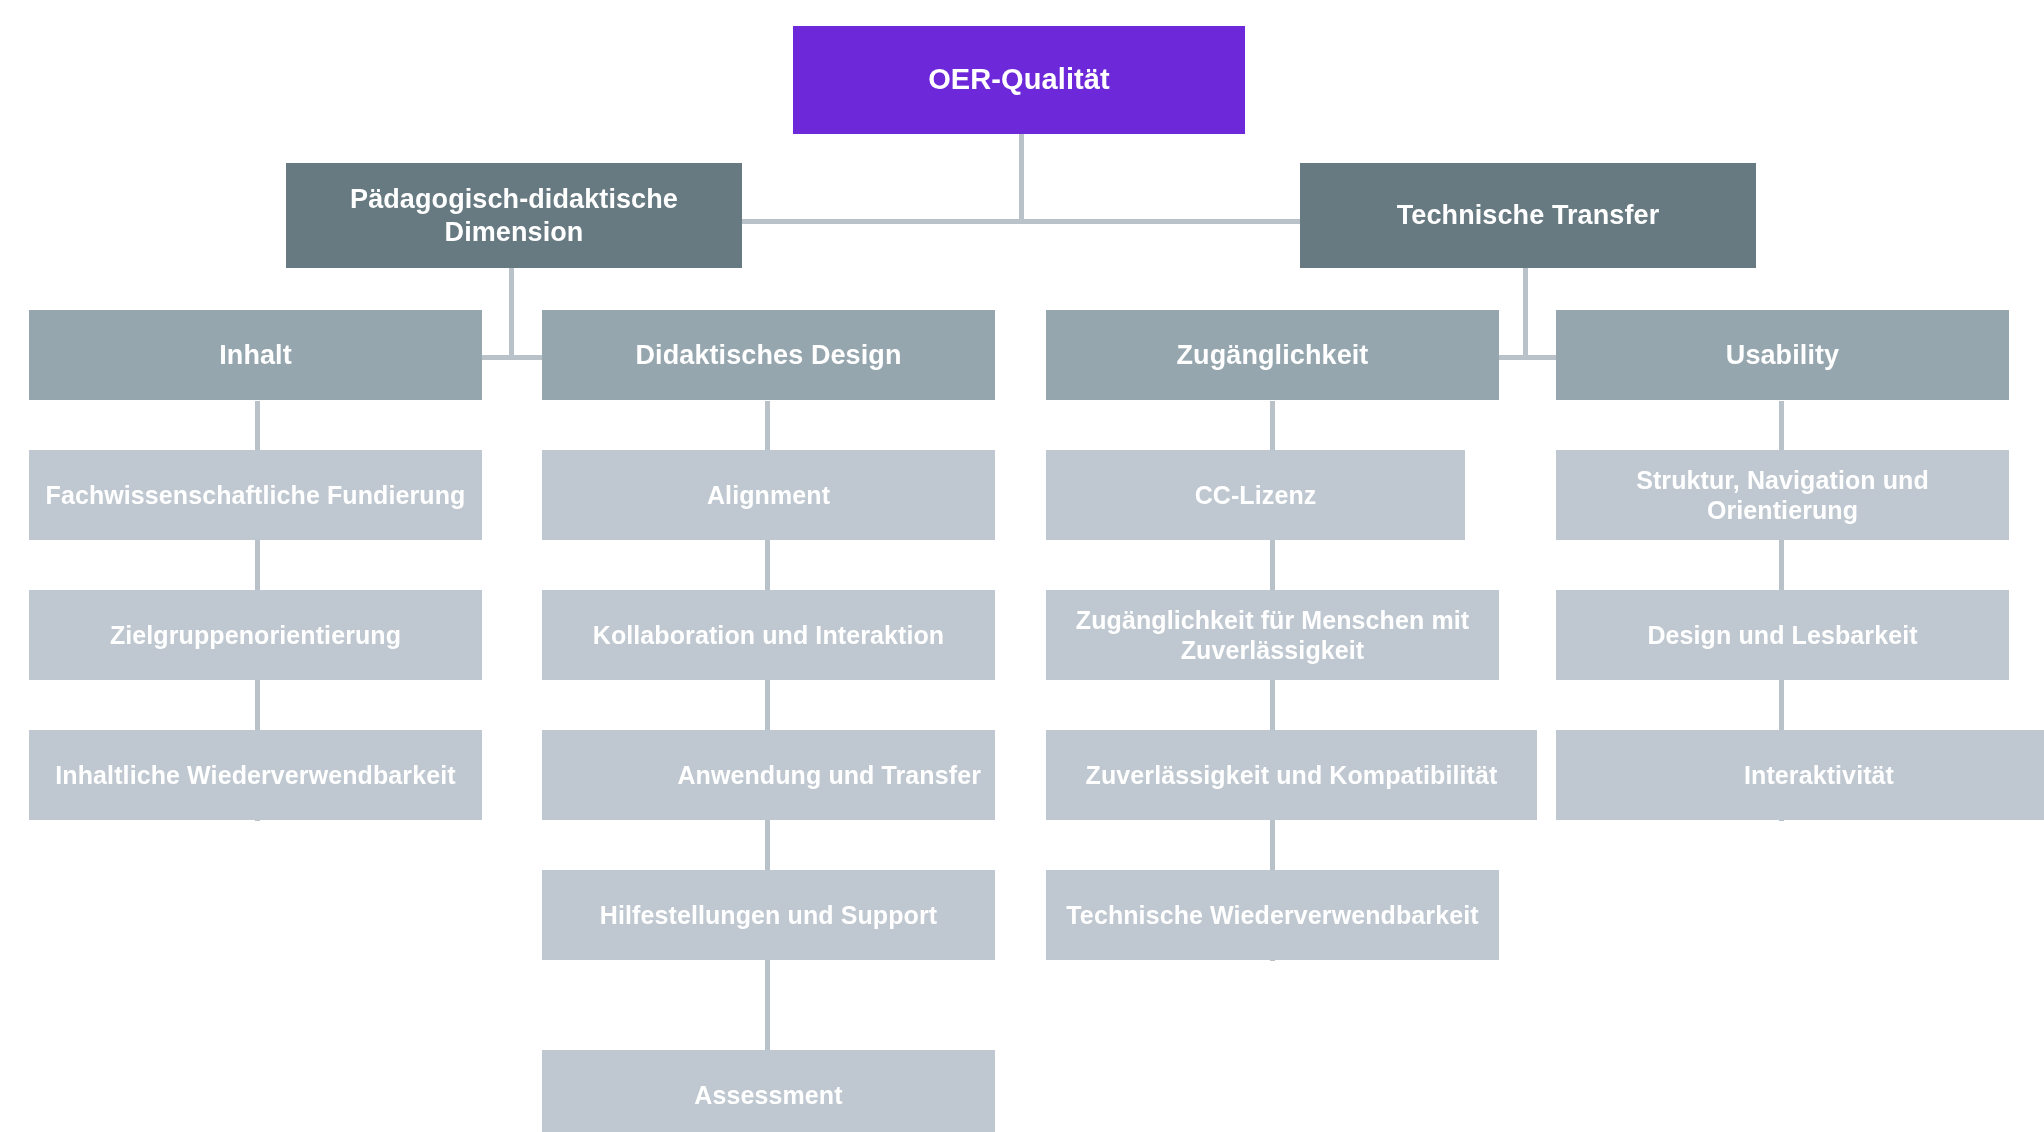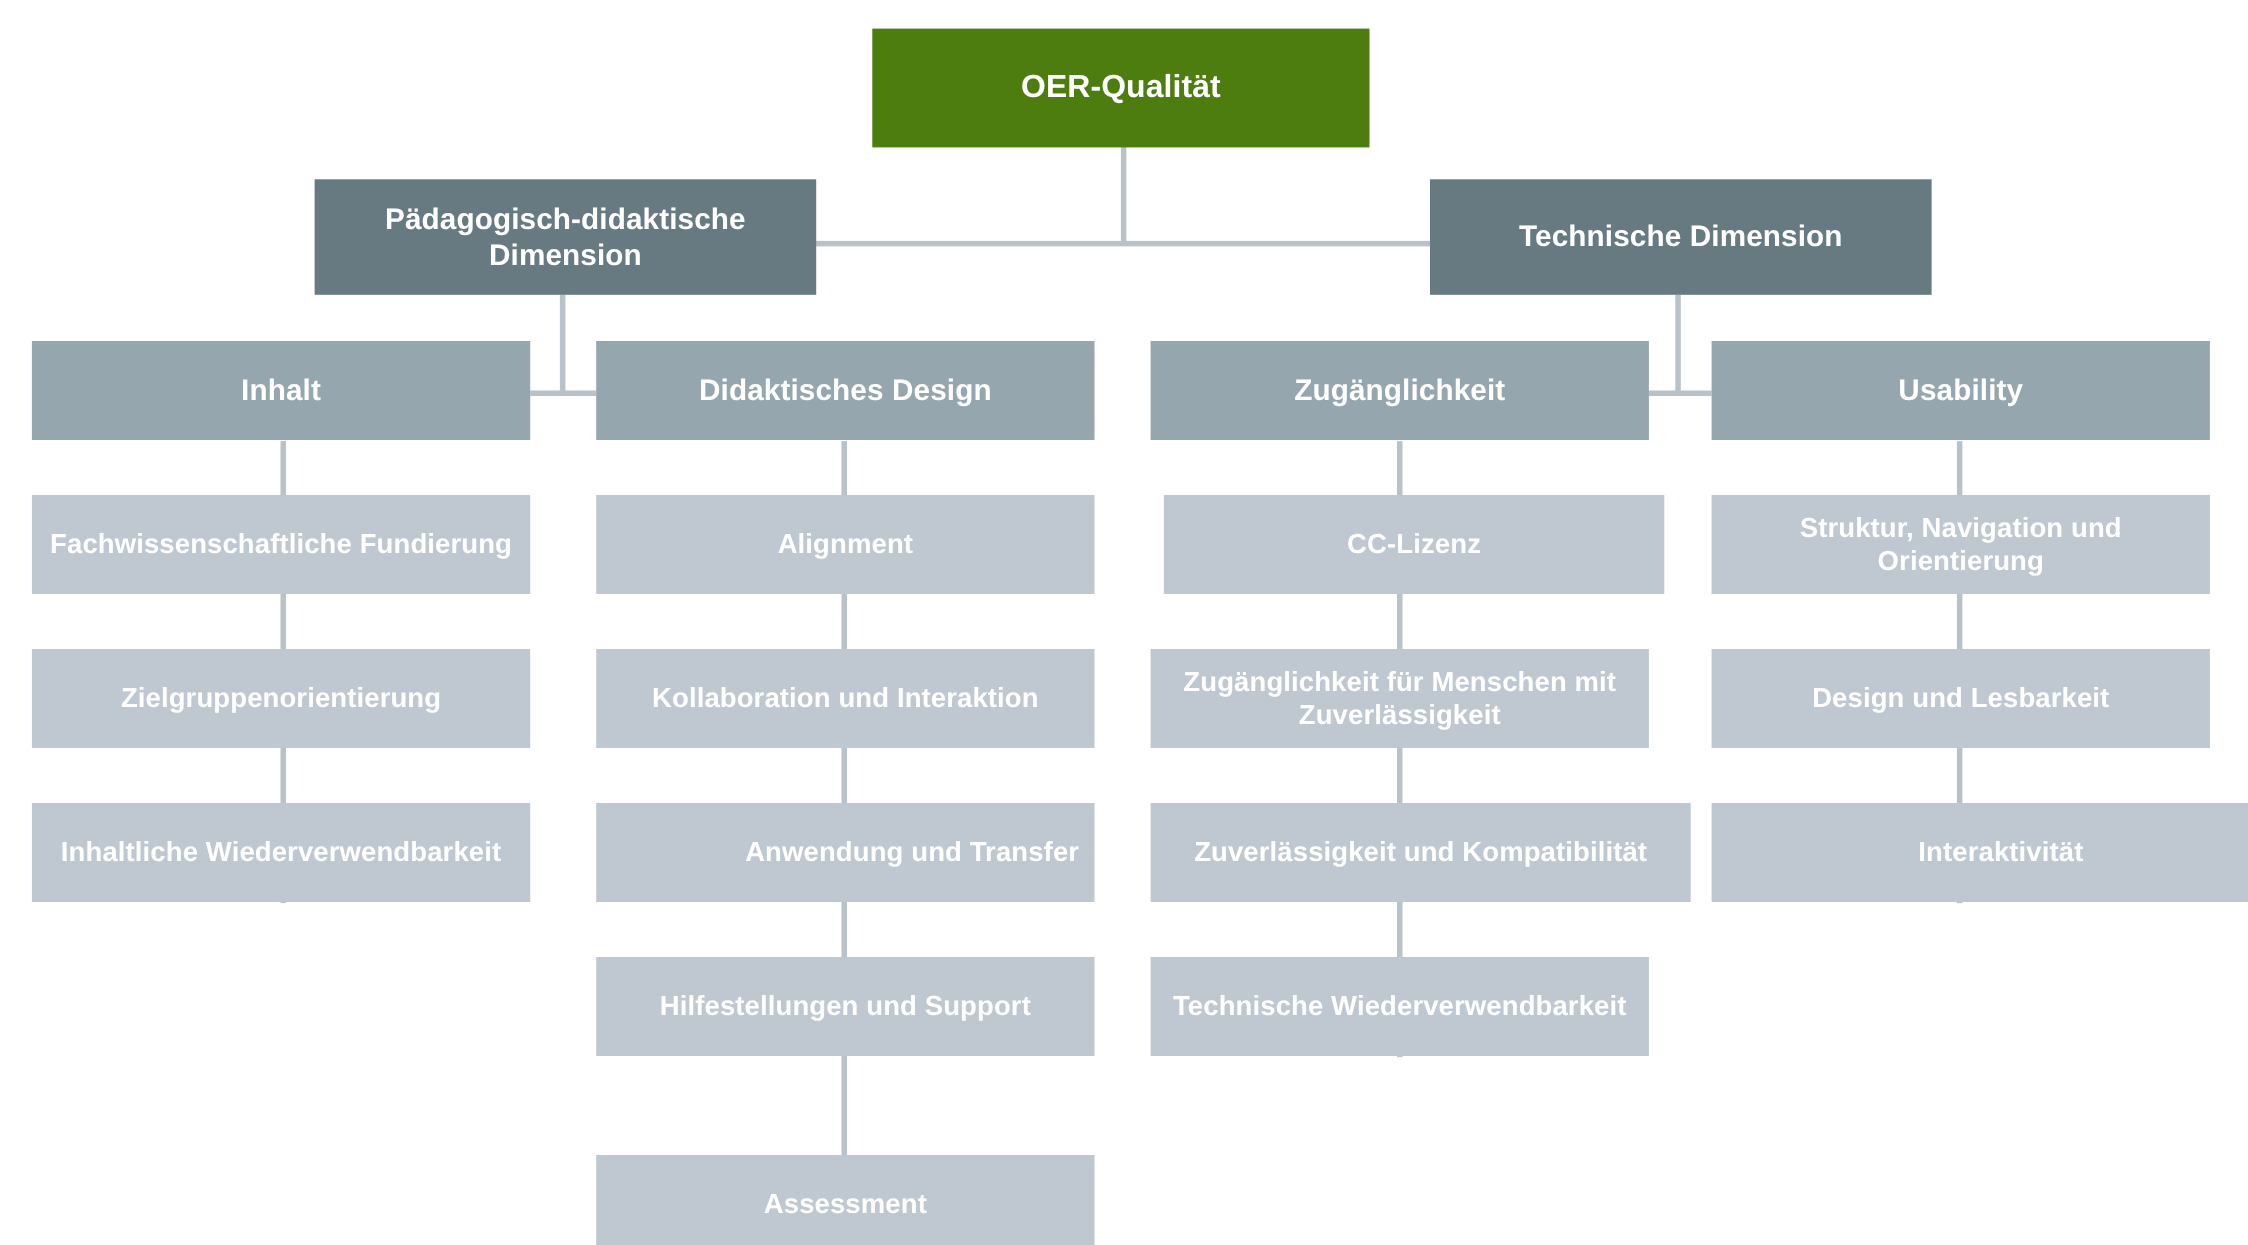--- a/index.html
+++ b/index.html
@@ -37,21 +37,21 @@
     align-items: center;
     justify-content: center;
     text-align: center;
     color: #ffffff;
     font-weight: bold;
     line-height: 1.22;
     padding: 4px 14px;
     letter-spacing: 0.1px;
   }
 
-  .lvl-root  { background: #4d7c0f; font-size: 29px; }
+  .lvl-root  { background: #6d28d9; font-size: 29px; }
   .lvl-dim   { background: #677a82; font-size: 27px; }
   .lvl-cat   { background: #96a6ae; font-size: 27px; }
   .lvl-leaf  { background: #bfc8d0; font-size: 25px; }
 
   .node span { display: block; width: 100%; }
 </style>
 </head>
 <body>
 
 <div id="canvas">
@@ -76,21 +76,21 @@
 
   <div class="node lvl-root" style="left:793px; top:26px; width:452px; height:108px;">
     <span>OER-Qualität</span>
   </div>
 
   <div class="node lvl-dim" style="left:286px; top:163px; width:456px; height:105px;">
     <span>Pädagogisch-didaktische Dimension</span>
   </div>
 
   <div class="node lvl-dim" style="left:1300px; top:163px; width:456px; height:105px;">
-    <span>Technische Dimension</span>
+    <span>Technische Transfer</span>
   </div>
 
   <div class="node lvl-cat" style="left:29px; top:310px; width:453px; height:90px;">
     <span>Inhalt</span>
   </div>
 
   <div class="node lvl-cat" style="left:542px; top:310px; width:453px; height:90px;">
     <span>Didaktisches Design</span>
   </div>
 
@@ -121,21 +121,21 @@
   <div class="node lvl-leaf" style="left:542px; top:730px; width:453px; height:90px;text-align:right;">
     <span>Anwendung und Transfer</span>
   </div>
   <div class="node lvl-leaf" style="left:542px; top:870px; width:453px; height:90px;justify-content:flex-end;">
     <span>Hilfestellungen und Support</span>
   </div>
   <div class="node lvl-leaf" style="left:542px; top:1010px; width:453px; height:90px;margin-top:40px;">
     <span>Assessment</span>
   </div>
 
-  <div class="node lvl-leaf" style="left:1046px; top:450px; width:455px; height:90px;margin-left:12px;">
+  <div class="node lvl-leaf" style="left:1046px; top:450px; width:419px; height:90px;">
     <span>CC-Lizenz</span>
   </div>
   <div class="node lvl-leaf" style="left:1046px; top:590px; width:453px; height:90px;">
     <span>Zugänglichkeit für Menschen mit Zuverlässigkeit</span>
   </div>
   <div class="node lvl-leaf" style="left:1046px; top:730px; width:491px; height:90px;">
     <span>Zuverlässigkeit und Kompatibilität</span>
   </div>
   <div class="node lvl-leaf" style="left:1046px; top:870px; width:453px; height:90px;">
     <span>Technische Wiederverwendbarkeit</span>

